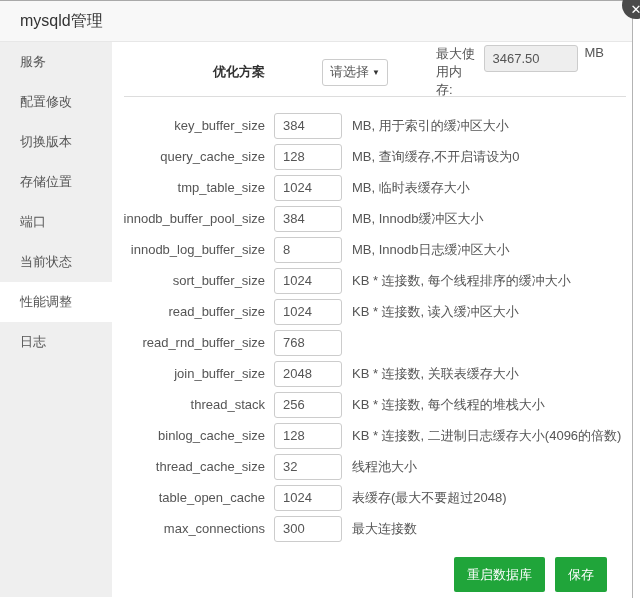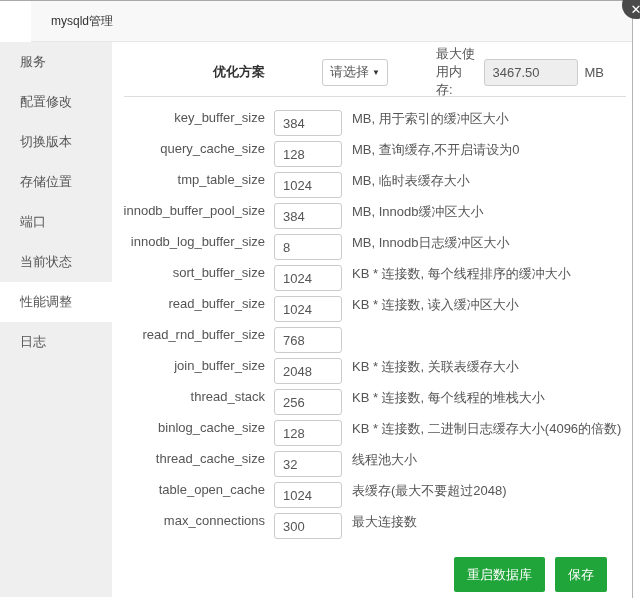--- a/index.html
+++ b/index.html
@@ -21,21 +21,21 @@
   .close-btn {
     position: absolute; left: 622px; top: -10px; width: 28px; height: 28px;
     border-radius: 50%; background: #4a4a4a; color: #fff; z-index: 10;
     display: flex; align-items: center; justify-content: center;
     font-size: 13px; line-height: 1; cursor: pointer;
   }
   .close-btn span { margin-top: 8px; }
   .titlebar {
     height: 41px; background: #f8f8f8; border-bottom: 1px solid #e7e7e7;
     display: flex; align-items: center; padding-left: 20px;
-    font-size: 12px; color: #333; margin-left: 31px;
+    font-size: 16px; color: #333;
   }
   .layout { display: flex; height: 555px; }
   .sidebar { width: 112px; flex-shrink: 0; background: #efefef; }
   .sidebar-item {
     height: 40px; display: flex; align-items: center; padding-left: 20px;
     color: #555; cursor: pointer;
   }
   .sidebar-item.active { background: #fff; }
   .main { flex: 1; position: relative; }
   .scheme-row {
@@ -45,30 +45,30 @@
   }
   .label-col { width: 141px; text-align: right; flex-shrink: 0; }
   .label-col.bold { font-weight: bold; color: #333; }
   .select-box {
     margin-left: 9px; width: 78px; height: 27px;
     border: 1px solid #ccc; border-radius: 3px; background: #fff;
     display: flex; align-items: center; justify-content: space-between;
     padding: 0 7px; cursor: pointer; color: #555;
   }
   .select-arrow { font-size: 8px; color: #333; }
-  .mem-group { margin-left: auto; display: flex; align-items: center; }
+  .mem-group { margin-left: auto; display: flex; }
   .mem-label { margin-right: 6px; color: #555; }
   .mem-input {
     width: 94px; height: 27px; border: 1px solid #ccc; border-radius: 3px;
     background: #eee; color: #555; font-size: 13px; padding: 0 8px;
     font-family: inherit;
   }
   .mem-unit { margin-left: 7px; }
   .form-rows { padding-top: 13px; }
-  .form-row { height: 31px; display: flex; }
+  .form-row { height: 31px; display: flex; align-items: center; }
   .form-row .param-label { width: 153px; text-align: right; flex-shrink: 0; color: #555; }
   .param-input {
     margin-left: 9px; width: 68px; height: 26px;
     border: 1px solid #ccc; border-radius: 3px; background: #fff;
     color: #555; font-size: 13px; padding: 0 8px; font-family: inherit;
   }
   .param-desc { margin-left: 10px; color: #555; white-space: nowrap; }
   .actions-row {
     display: flex; justify-content: flex-end; align-items: center;
     padding-right: 25px; margin-top: 13px;

